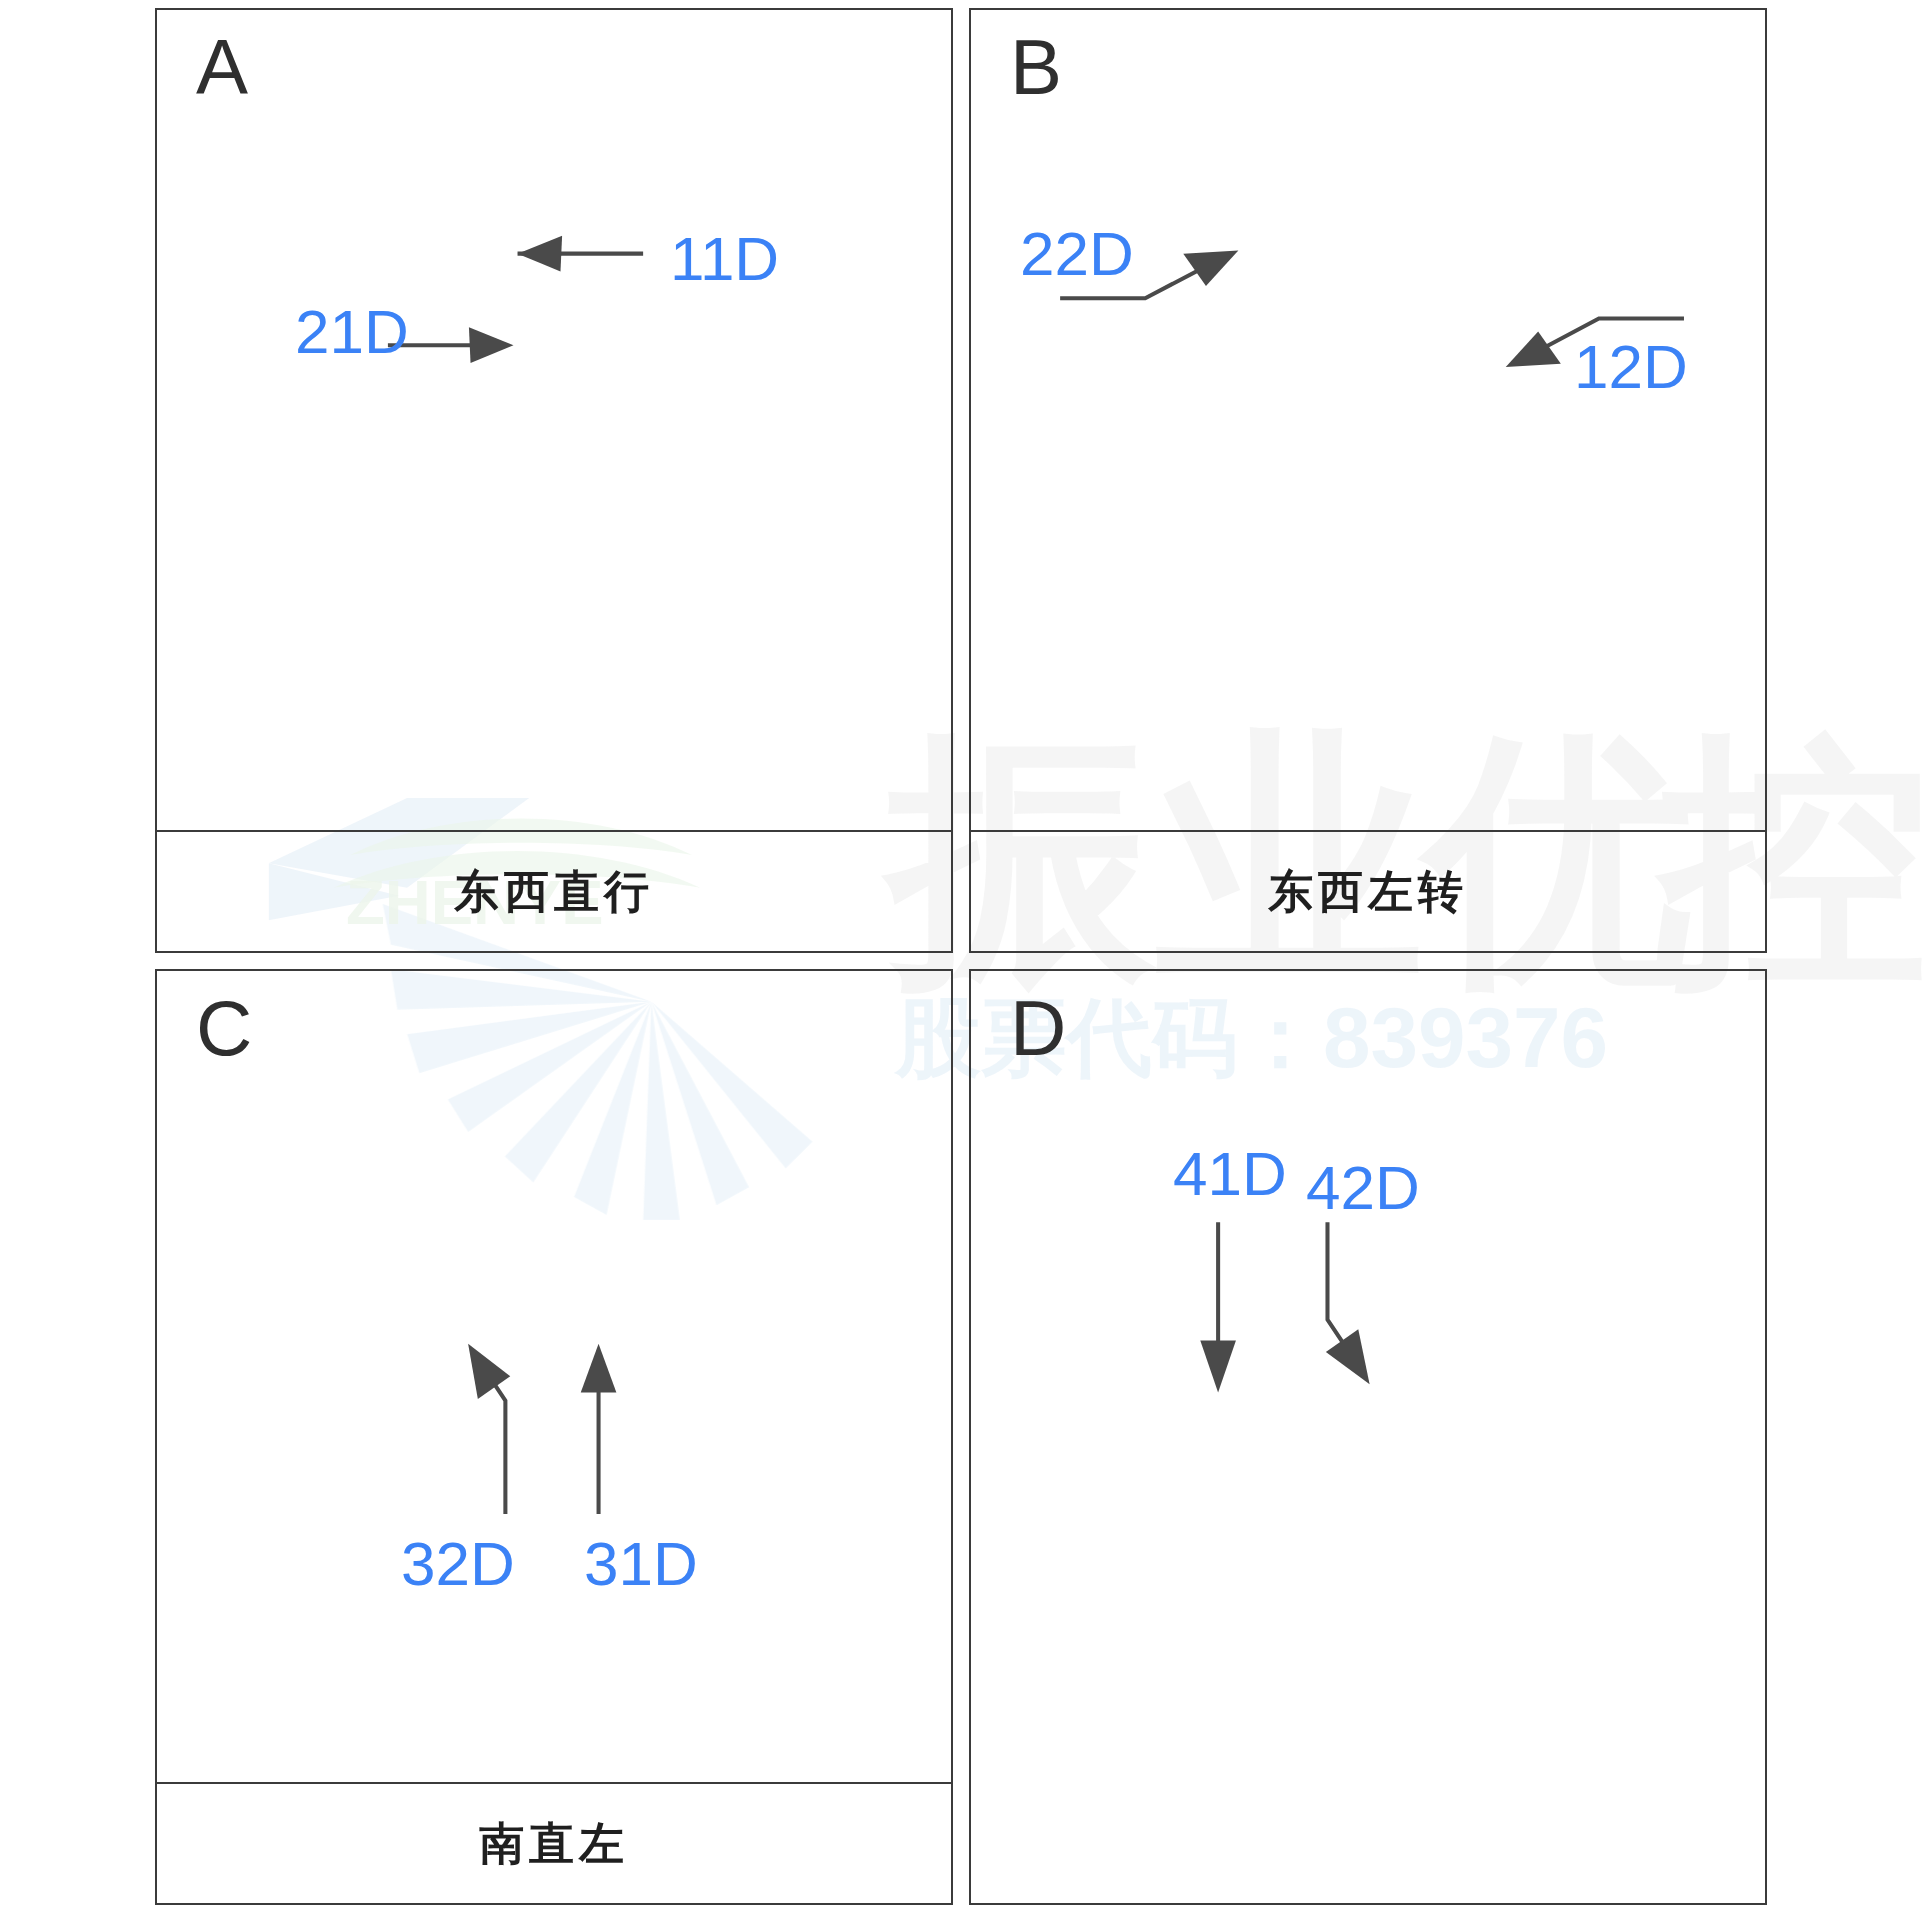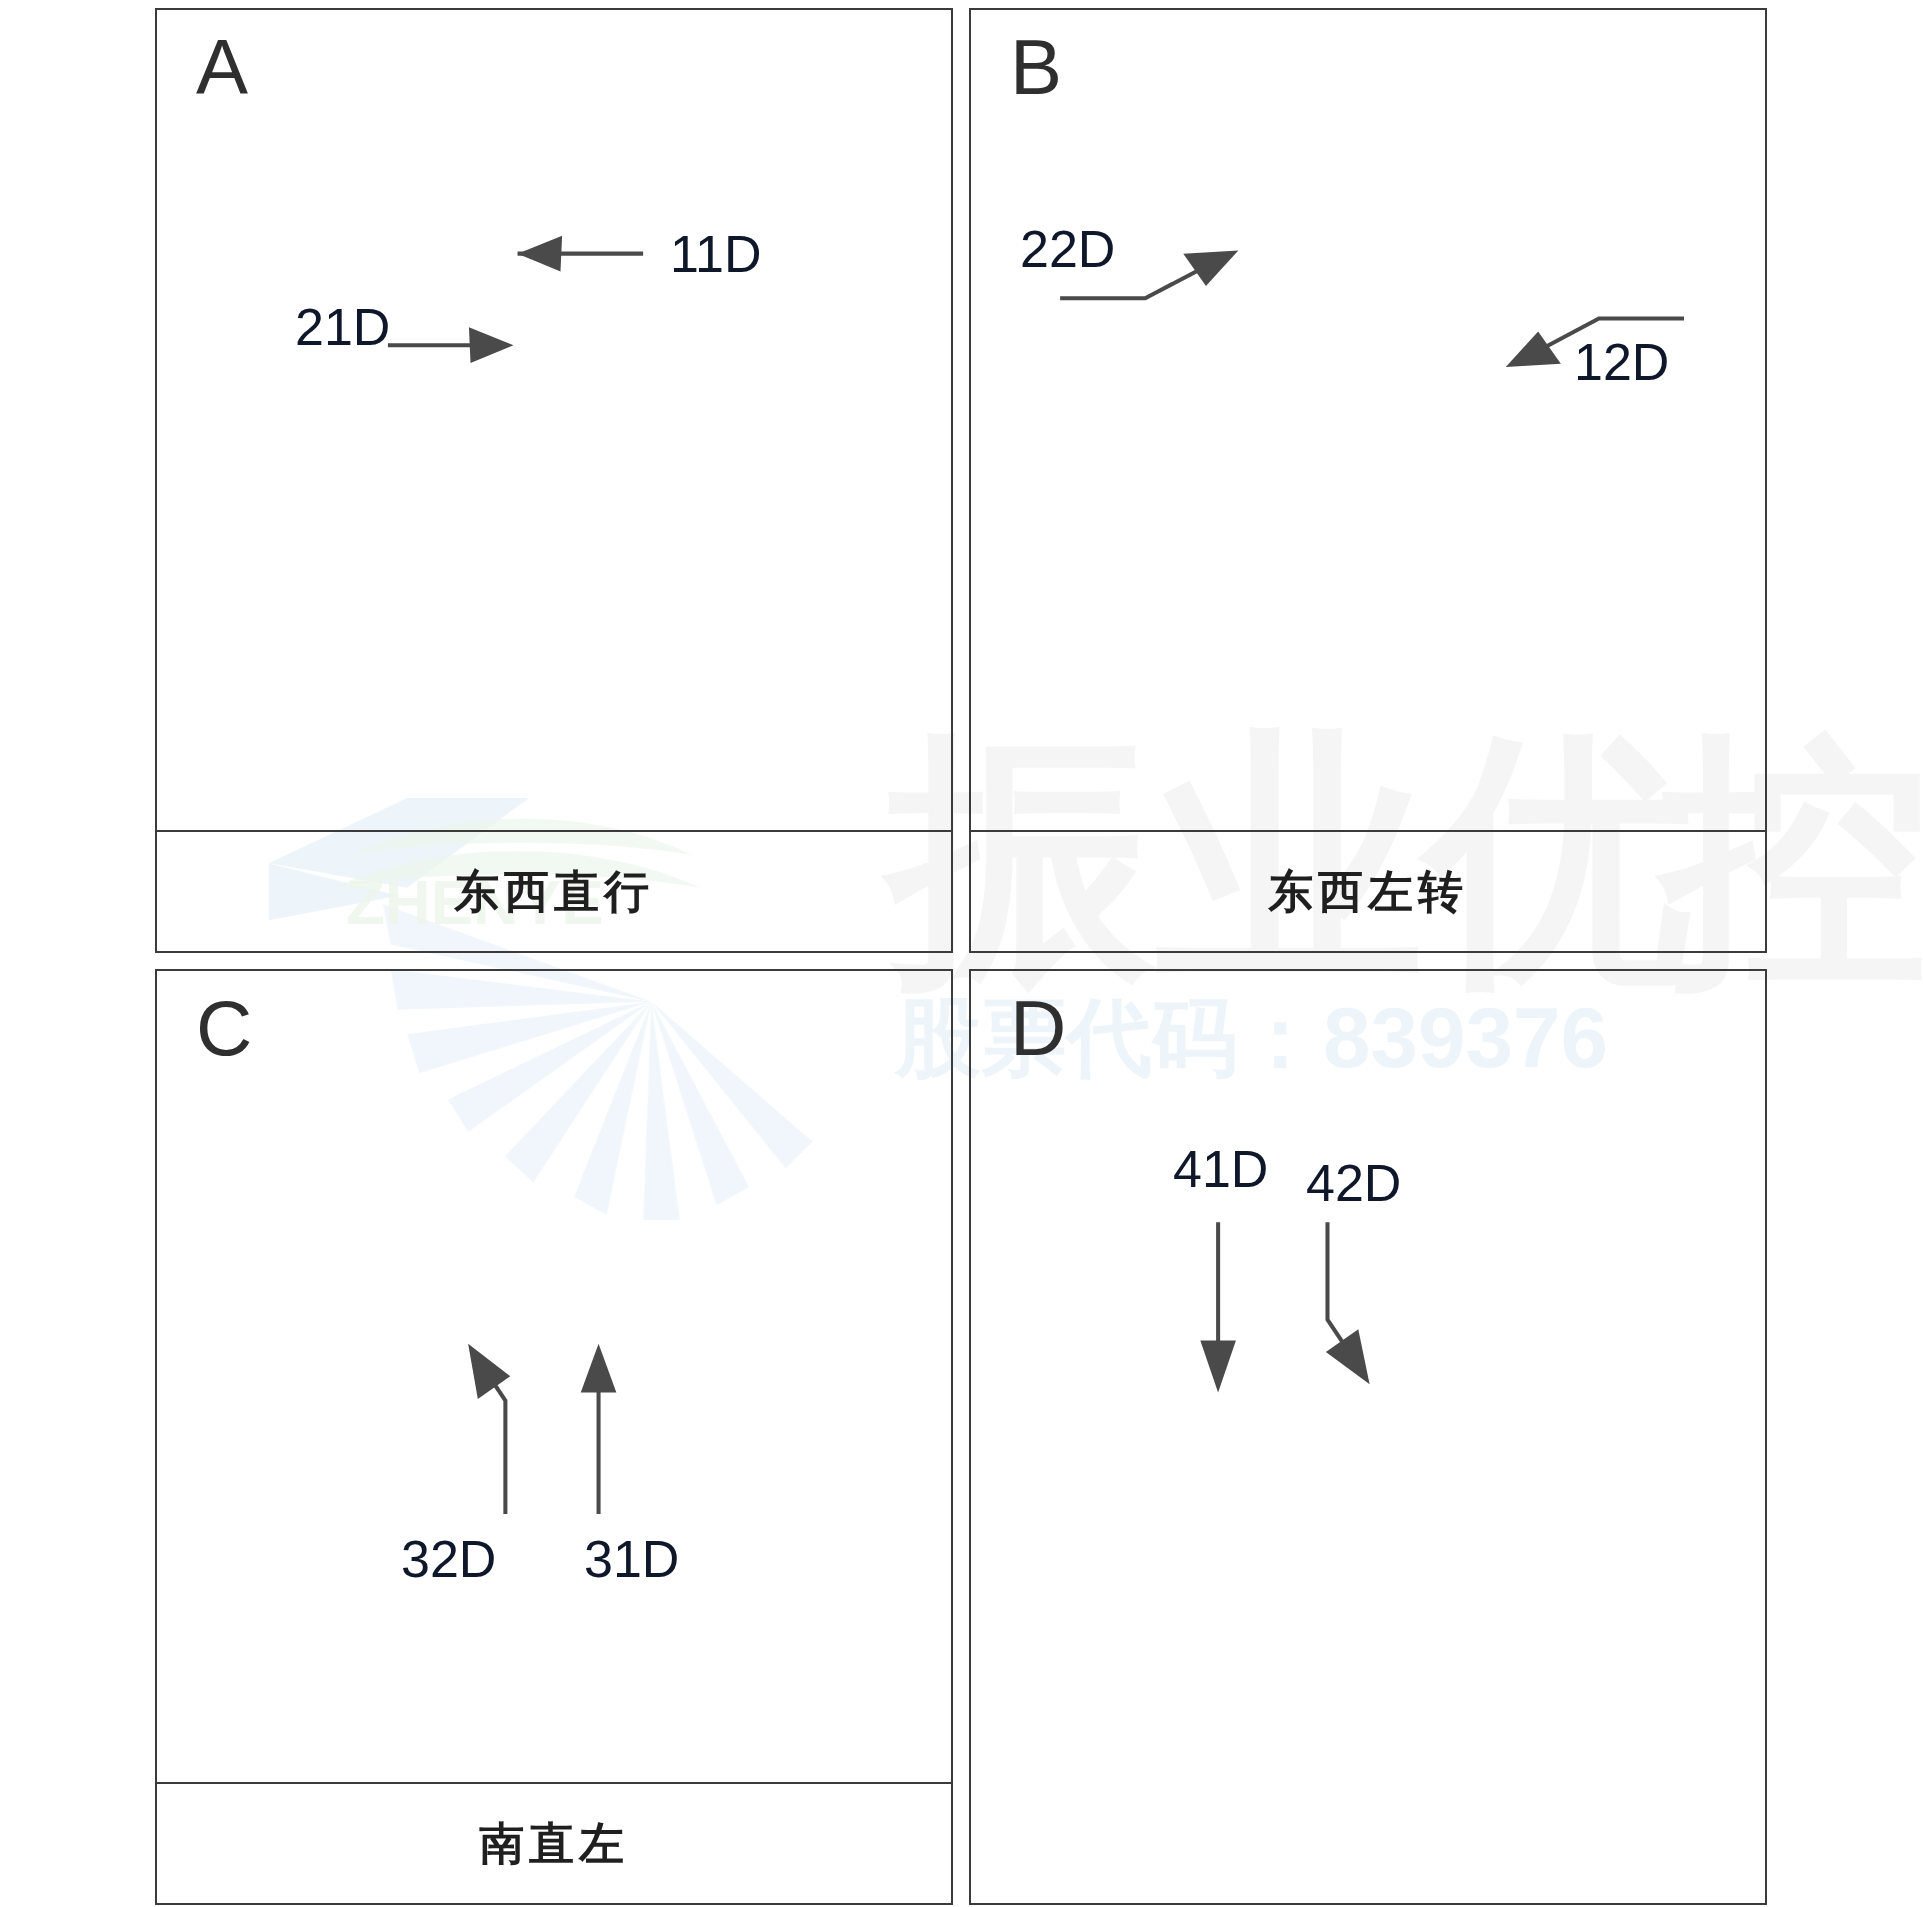--- a/index.html
+++ b/index.html
@@ -83,22 +83,22 @@
   .caption-text {
     font-size: 45px;
     letter-spacing: 4.9px;
     color: #1f1f1f;
     font-family: "Liberation Sans", sans-serif;
     font-weight: 600;
   }
 
   .lbl {
     position: absolute;
-    color: #0f172a;
-    font-size: 52px;
+    color: #3b82f6;
+    font-size: 62px;
     line-height: 1;
     font-family: "Liberation Sans", sans-serif;
     white-space: nowrap;
   }
 </style>
 </head>
 <body>
 
 <div id="stage">
 

